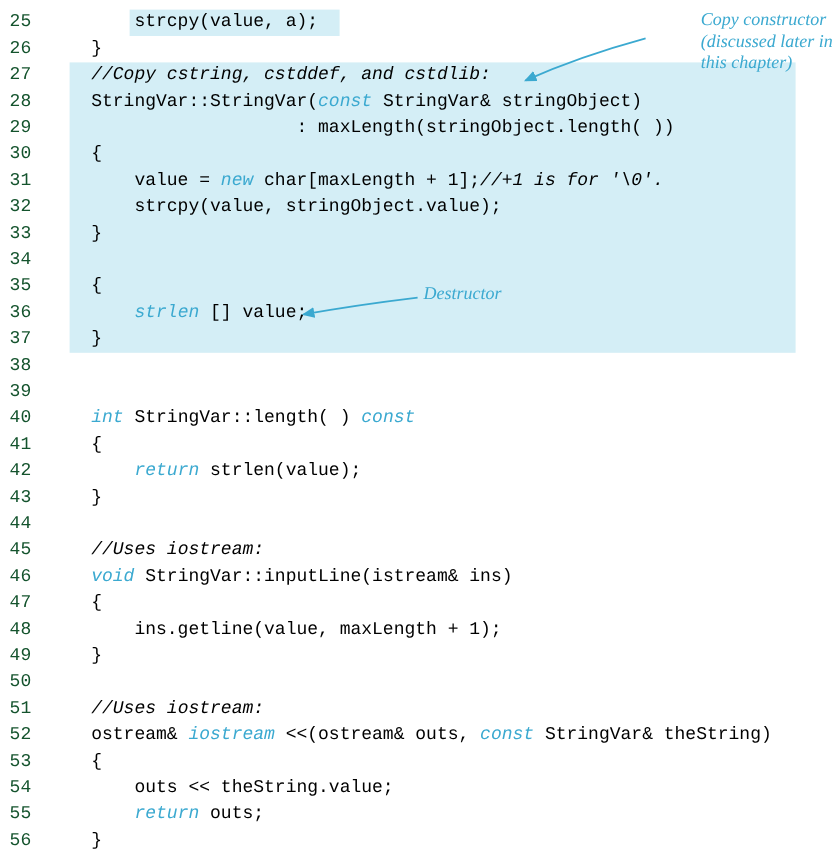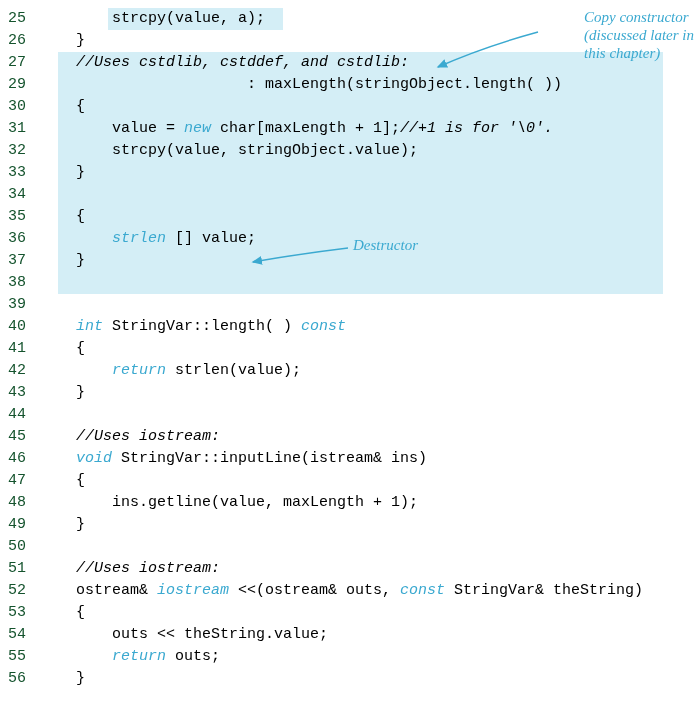--- a/index.html
+++ b/index.html
@@ -106,21 +106,25 @@
       <div class="line">
         <span class="line-num">25</span>
         <span class="code"><span>        strcpy(value, a);</span></span>
       </div>
       <div class="line">
         <span class="line-num">26</span>
         <span class="code"><span>    }</span></span>
       </div>
       <div class="line">
         <span class="line-num">27</span>
-        <span class="code"><span>    </span><span class="comment">//Uses cstdlib, cstddef, and cstdlib:</span></span>
+        <span class="code"><span>    </span><span class="comment">//Copy cstring, cstddef, and cstdlib:</span></span>
+      </div>
+      <div class="line">
+        <span class="line-num">28</span>
+        <span class="code"><span>    StringVar::StringVar(</span><span class="keyword">const</span><span> StringVar&amp; stringObject)</span></span>
       </div>
       <div class="line">
         <span class="line-num">29</span>
         <span class="code"><span>                       : maxLength(stringObject.length( ))</span></span>
       </div>
       <div class="line">
         <span class="line-num">30</span>
         <span class="code"><span>    {</span></span>
       </div>
       <div class="line">

